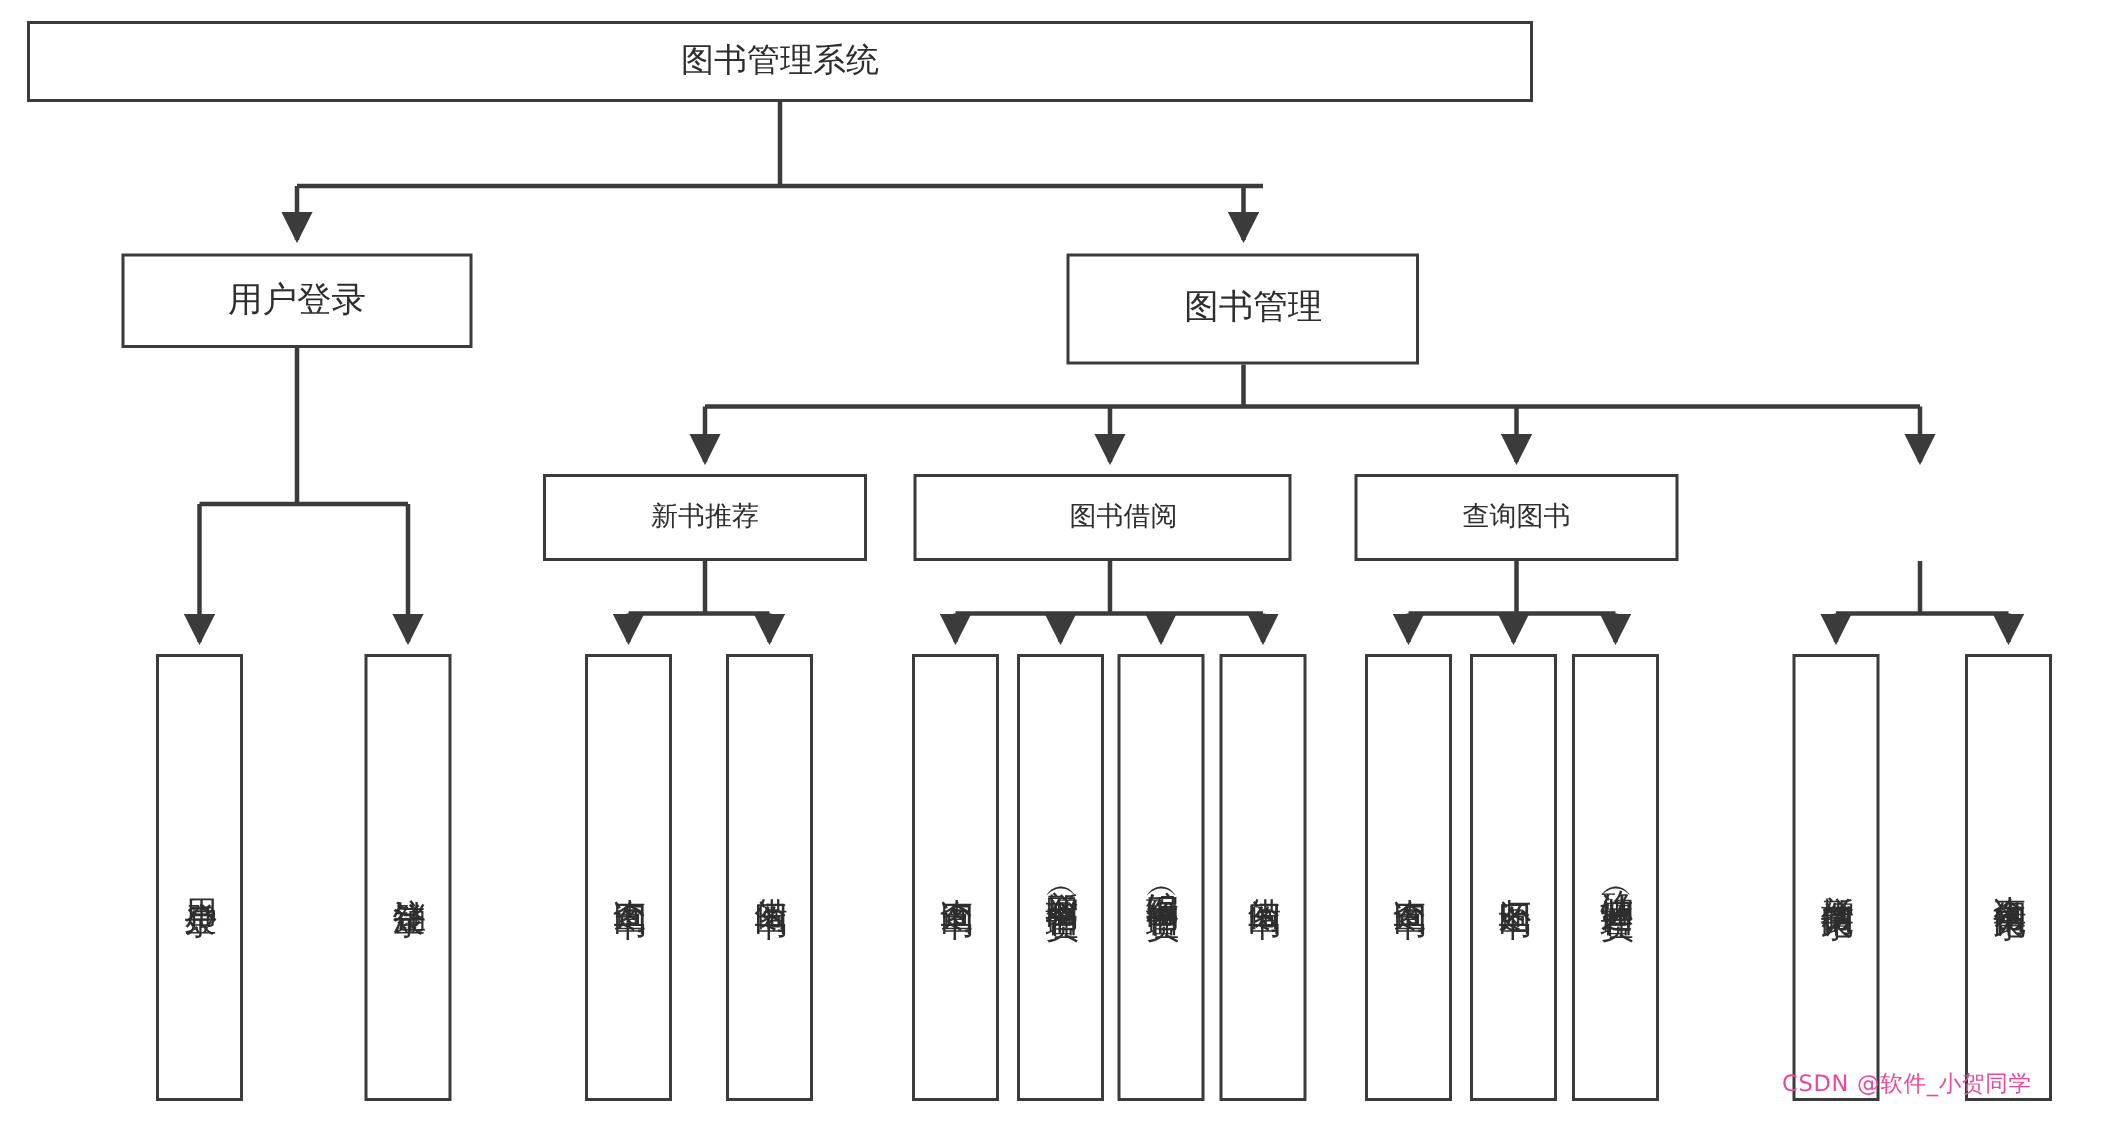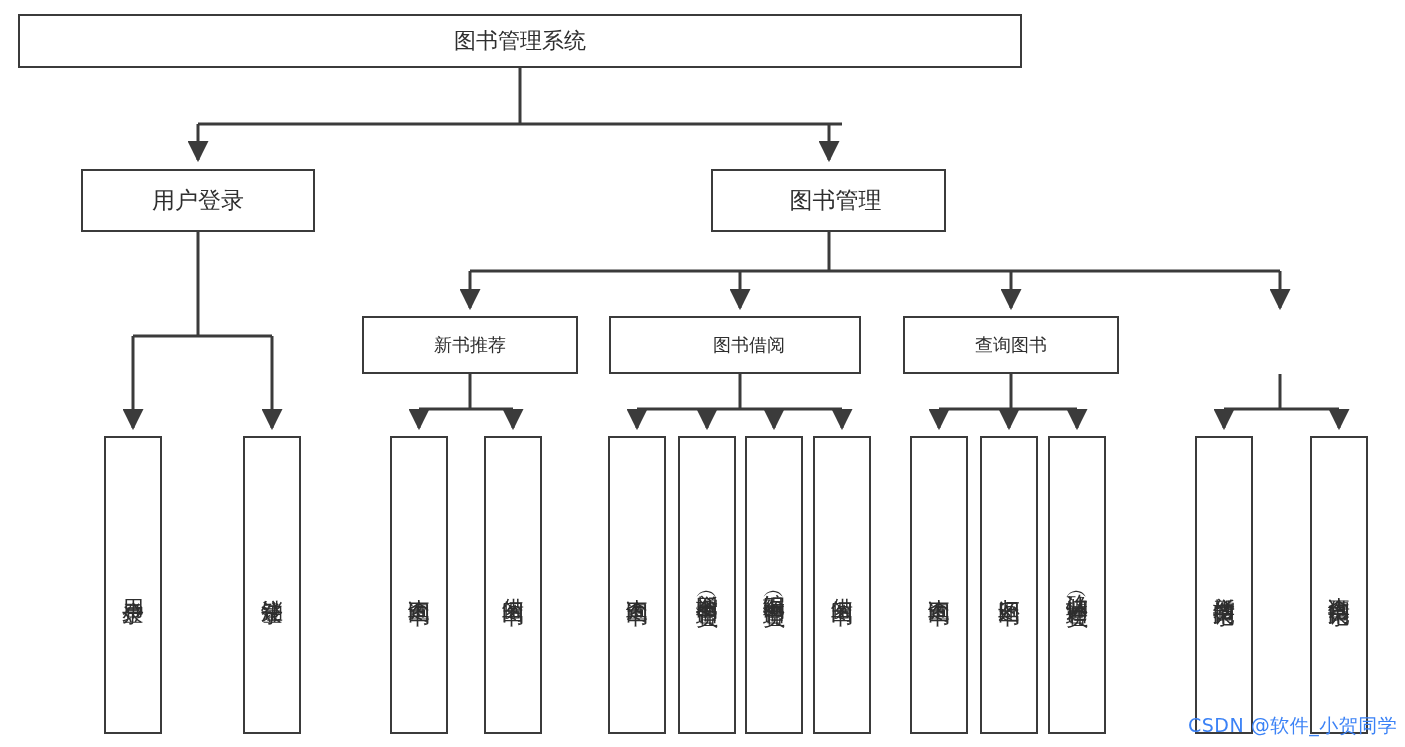--- a/index.html
+++ b/index.html
@@ -53,22 +53,22 @@
     letter-spacing: 2px;
   }
   .node.leaf .vtext {
     display: block;
     white-space: nowrap;
   }
   .watermark {
     position: absolute;
     left: 1188px;
     top: 713px;
-    font-size: 19px;
-    color: #3b82f6;
+    font-size: 15px;
+    color: #ec4899;
     white-space: nowrap;
     letter-spacing: 0.5px;
   }
 </style>
 </head>
 <body>
 
 <div id="canvas">
 
   <svg id="edges" viewBox="0 0 1405 747" xmlns="http://www.w3.org/2000/svg">
@@ -121,21 +121,21 @@
     </g>
   </svg>
 
   <div class="node root" style="left:18px; top:14px; width:1004px; height:54px;">
     <span>图书管理系统</span>
   </div>
 
   <div class="node lvl2" style="left:81px; top:169px; width:234px; height:63px;">
     <span>用户登录</span>
   </div>
-  <div class="node lvl2" style="left:711px; top:169px; width:235px; height:63px;padding-left:14px;">
+  <div class="node lvl2" style="left:711px; top:169px; width:235px; height:74px;padding-left:14px;">
     <span>图书管理</span>
   </div>
 
   <div class="node lvl3" style="left:362px; top:316px; width:216px; height:58px;">
     <span>新书推荐</span>
   </div>
   <div class="node lvl3" style="left:609px; top:316px; width:252px; height:58px;padding-left:28px;">
     <span>图书借阅</span>
   </div>
   <div class="node lvl3" style="left:903px; top:316px; width:216px; height:58px;">

